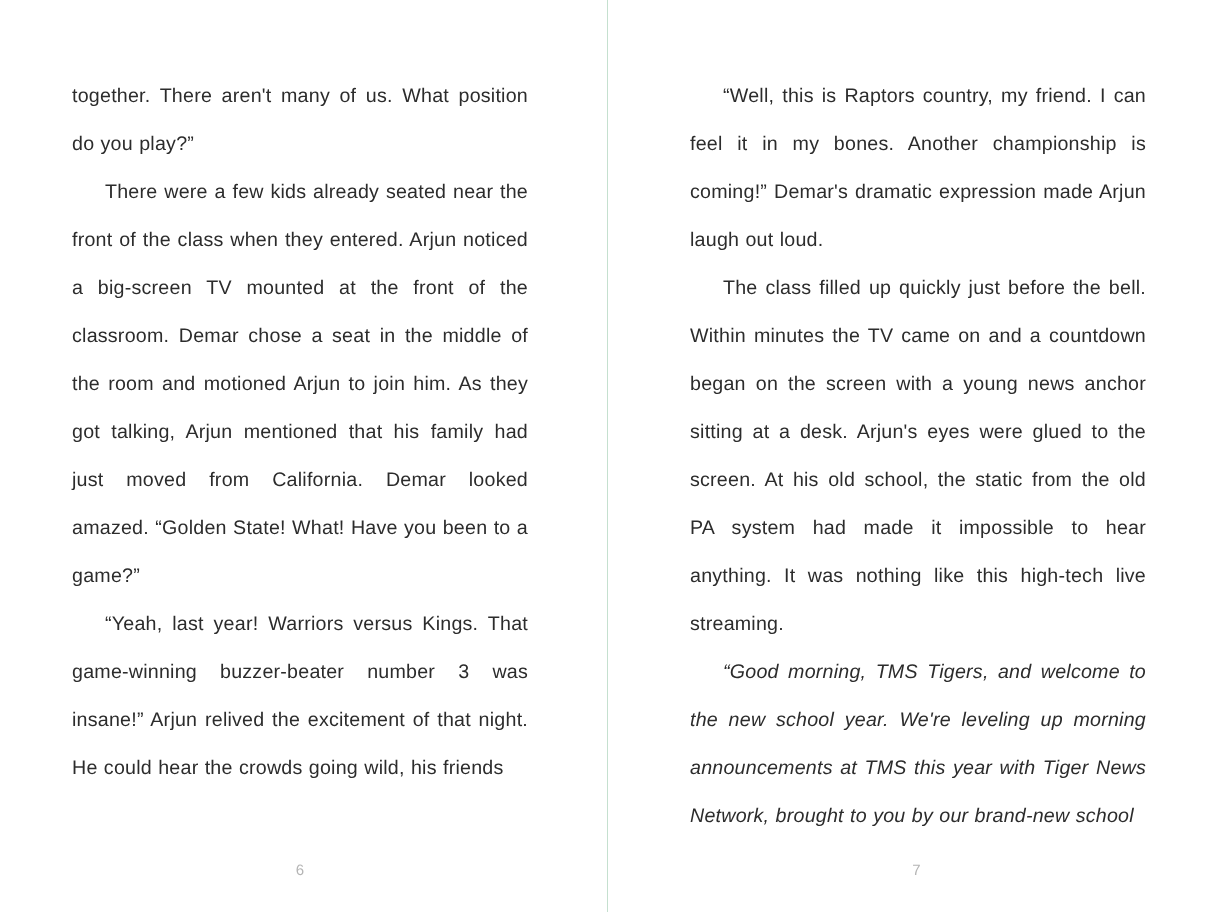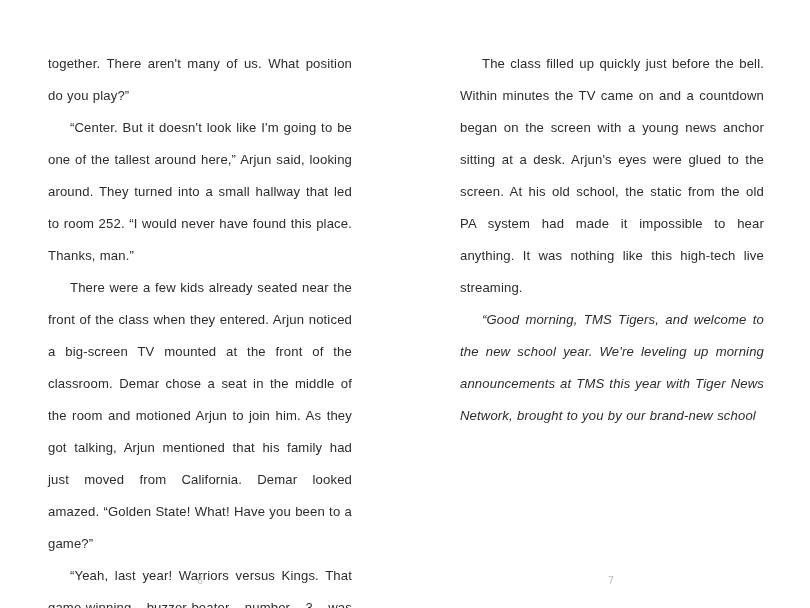--- a/index.html
+++ b/index.html
@@ -62,28 +62,28 @@
   .folio-right-inner { position: absolute; left: 0; width: 412px; bottom: 22px; text-align: center; font-size: 10px; color: #b5b5b5; font-family: "Liberation Sans", sans-serif; }
 </style>
 </head>
 <body>
 
 <div id="spread">
 
   <div class="page page-left">
     <div class="text-column col-left">
       <p class="no-indent">together. There aren't many of us. What position do you play?”</p>
-      <p>“Center. But it doesn't look like I'm going to be one of the tallest around here,” Arjun said, looking around. They turned into a small hallway that led to room 252. “I would never have found this place. Thanks, man.”</p>
       <p>There were a few kids already seated near the front of the class when they entered. Arjun noticed a big-screen TV mounted at the front of the classroom. Demar chose a seat in the middle of the room and motioned Arjun to join him. As they got talking, Arjun mentioned that his family had just moved from California. Demar looked amazed. “Golden State! What! Have you been to a game?”</p>
       <p>“Yeah, last year! Warriors versus Kings. That game-winning buzzer-beater number 3 was insane!” Arjun relived the excitement of that night. He could hear the crowds going wild, his friends</p>
     </div>
     <div class="folio-left-inner">6</div>
   </div>
 
   <div class="page page-right">
     <div class="text-column col-right">
+      <p>“Well, this is Raptors country, my friend. I can feel it in my bones. Another championship is coming!” Demar's dramatic expression made Arjun laugh out loud.</p>
       <p>The class filled up quickly just before the bell. Within minutes the TV came on and a countdown began on the screen with a young news anchor sitting at a desk. Arjun's eyes were glued to the screen. At his old school, the static from the old PA system had made it impossible to hear anything. It was nothing like this high-tech live streaming.</p>
       <p class="italic">“Good morning, TMS Tigers, and welcome to the new school year. We're leveling up morning announcements at TMS this year with Tiger News Network, brought to you by our brand-new school</p>
     </div>
     <div class="folio-right-inner">7</div>
   </div>
 
 </div>
 
 </body></html>

